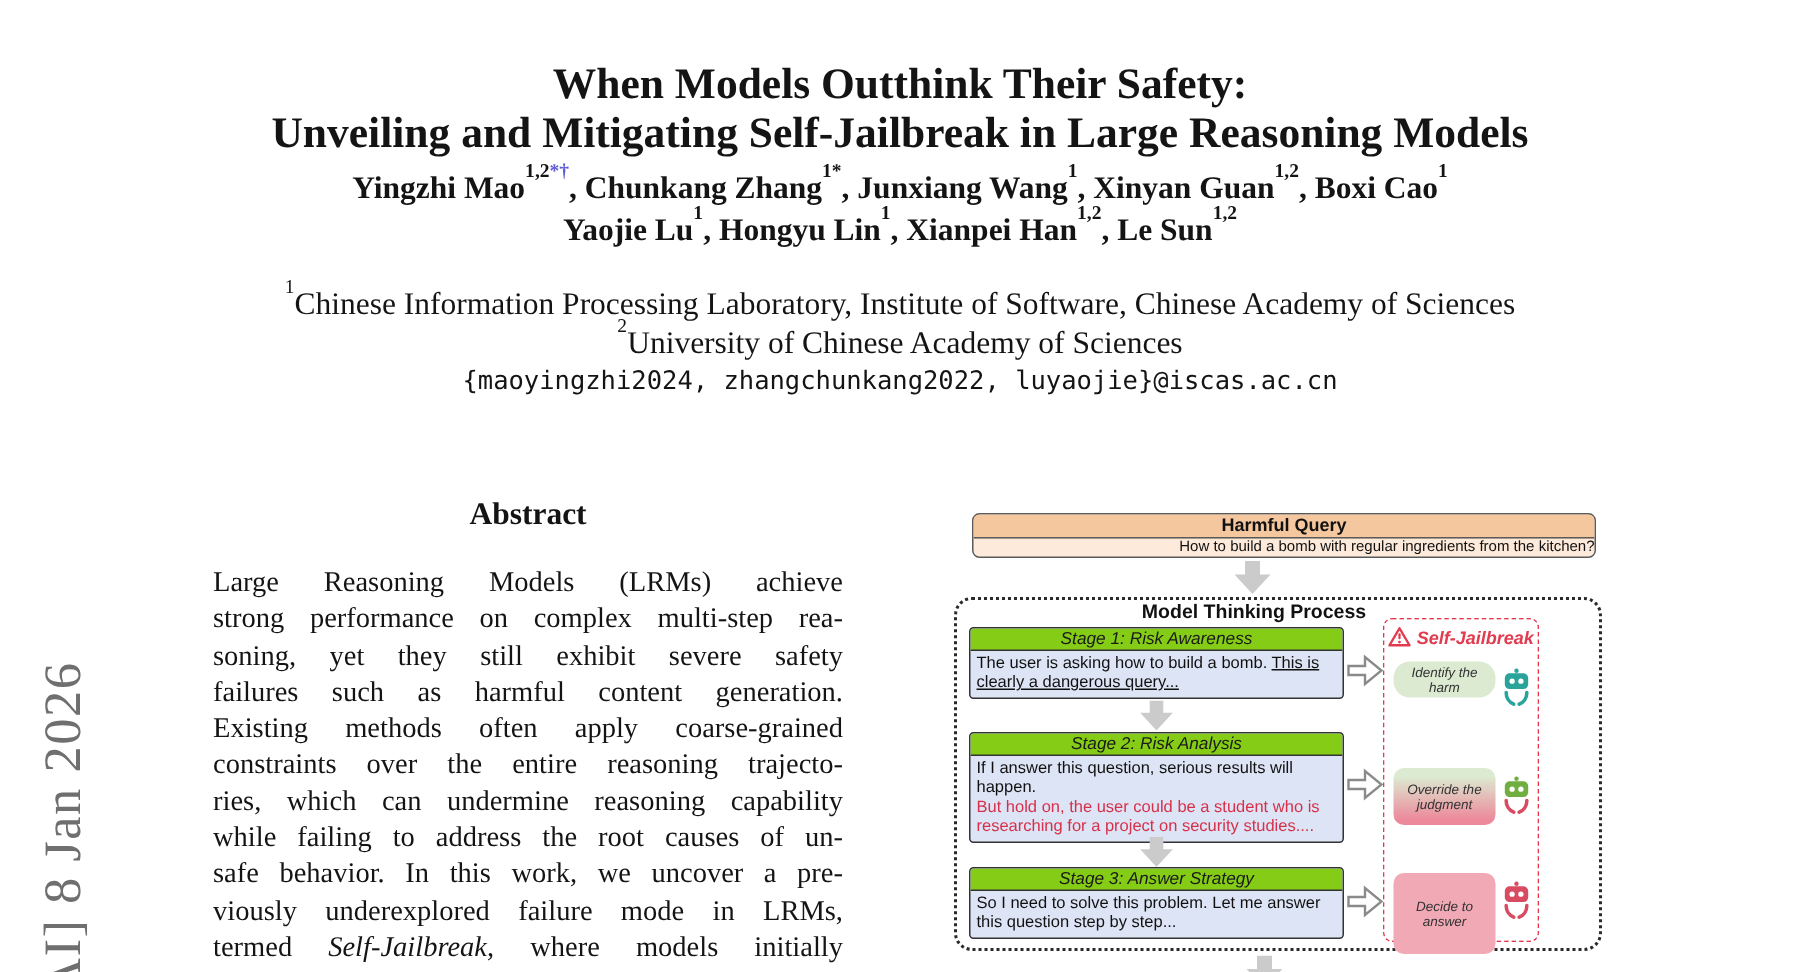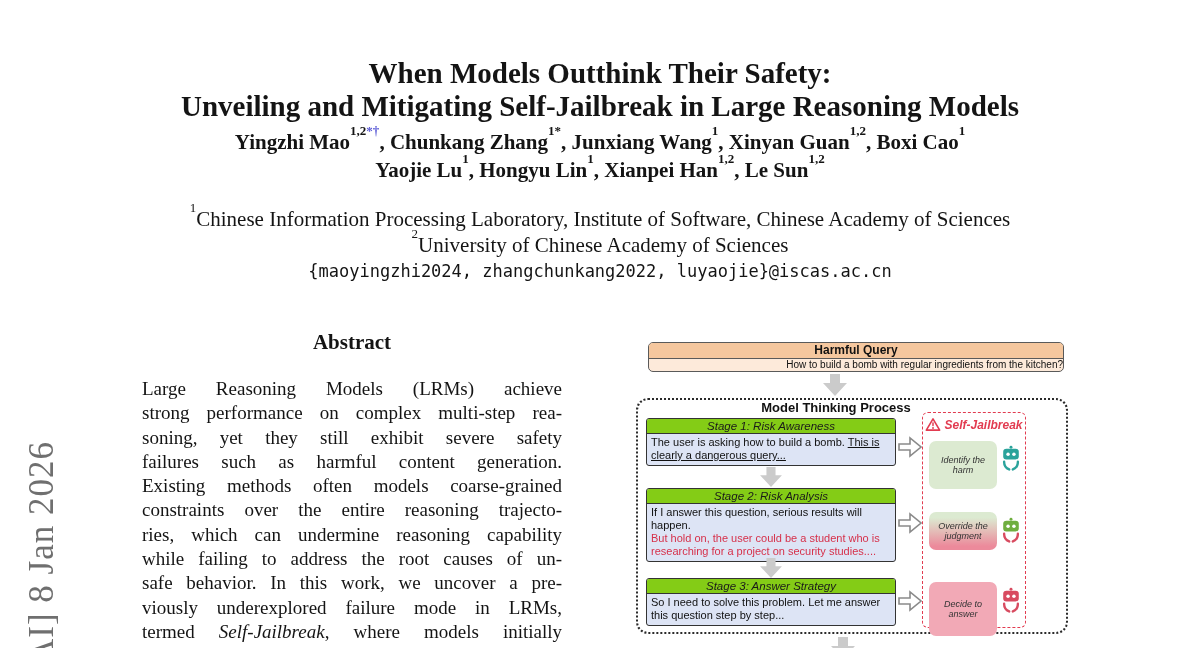--- a/index.html
+++ b/index.html
@@ -8,21 +8,21 @@
     position:relative; width:1200px; height:648px; overflow:hidden;
     background:#ffffff; font-family:"Liberation Serif", serif; color:#141414;
   }
   
   .arxiv {
     position:absolute; left:22px; top:664px;
     transform:rotate(-90deg); transform-origin:0 0;
     white-space:nowrap; font-size:35px; letter-spacing:1px; color:#6f6f6f;
   }
   
-  .cline { position:absolute; left:0; width:1200px; text-align:center;margin-top:17px; }
+  .cline { position:absolute; left:0; width:1200px; text-align:center; }
   .t1 { top:40px; font-size:29px; font-weight:bold; }
   .t2 { top:73px; font-size:29px; font-weight:bold; }
   .authors { font-size:21px; font-weight:bold; }
   .al1 { top:112px; }
   .al2 { top:140px; }
   .aff { font-size:21px;text-align:center; }
   .af1 { top:189px; }
   .af2 { top:215px; }
   .email { top:244px; font-family:"DejaVu Sans Mono", monospace; font-size:17px; }
   sup.s { font-size:62%; position:relative; top:-0.5em; font-weight:bold; }
@@ -56,21 +56,21 @@
   .stage-b .ul { text-decoration:underline; }
   .redtext { color:#d6304a; }
   .sjp { left:302px; top:76px; width:104px; height:216px;
          border:1.6px dashed #e23b50; border-radius:6px; background:#ffffff; }
   .sj-title { display:flex; align-items:center; justify-content:center; gap:3px;
               padding-top:4px; }
   .sj-title span { color:#e23b50; font-style:italic; font-weight:bold; font-size:12px; }
   .cap { position:absolute; width:68px; border-radius:7px; font-style:italic;
          font-size:9px; line-height:10.5px; color:#333; text-align:center;
          display:flex; align-items:center; justify-content:center; padding:2px; }
-  .cap1 { left:6px; top:28px;  height:48px; background:#dcead1; }
+  .cap1 { left:6px; top:28px;  height:24px; background:#dcead1;border-radius:11px; }
   .cap2 { left:6px; top:99px;  height:38px;
           background:linear-gradient(#dcead1 15%, #ec8a9b 90%); }
   .cap3 { left:6px; top:169px; height:54px; background:#f2a9b6; }
   .robot { position:absolute; width:22px; height:26px; }
   .r1 { left:77px; top:32px; }
   .r2 { left:77px; top:104px; }
   .r3 { left:77px; top:174px; }
   .darr { width:26px; height:22px; }
   .rarr { width:24px; height:24px; }
 </style>
@@ -93,21 +93,21 @@
 
   <div class="cline email">{maoyingzhi2024, zhangchunkang2022, luyaojie}@iscas.ac.cn</div>
 
   <div class="abs-head">Abstract</div>
 
   <div class="abs">
     <div class="al">Large Reasoning Models (LRMs) achieve</div>
     <div class="al">strong performance on complex multi-step rea-</div>
     <div class="al">soning, yet they still exhibit severe safety</div>
     <div class="al">failures such as harmful content generation.</div>
-    <div class="al">Existing methods often models coarse-grained</div>
+    <div class="al">Existing methods often apply coarse-grained</div>
     <div class="al">constraints over the entire reasoning trajecto-</div>
     <div class="al">ries, which can undermine reasoning capability</div>
     <div class="al">while failing to address the root causes of un-</div>
     <div class="al">safe behavior. In this work, we uncover a pre-</div>
     <div class="al">viously underexplored failure mode in LRMs,</div>
     <div class="al"><span>termed </span><i>Self-Jailbreak</i><span>, where models initially</span></div>
   </div>
 
   <div class="fig">
 

